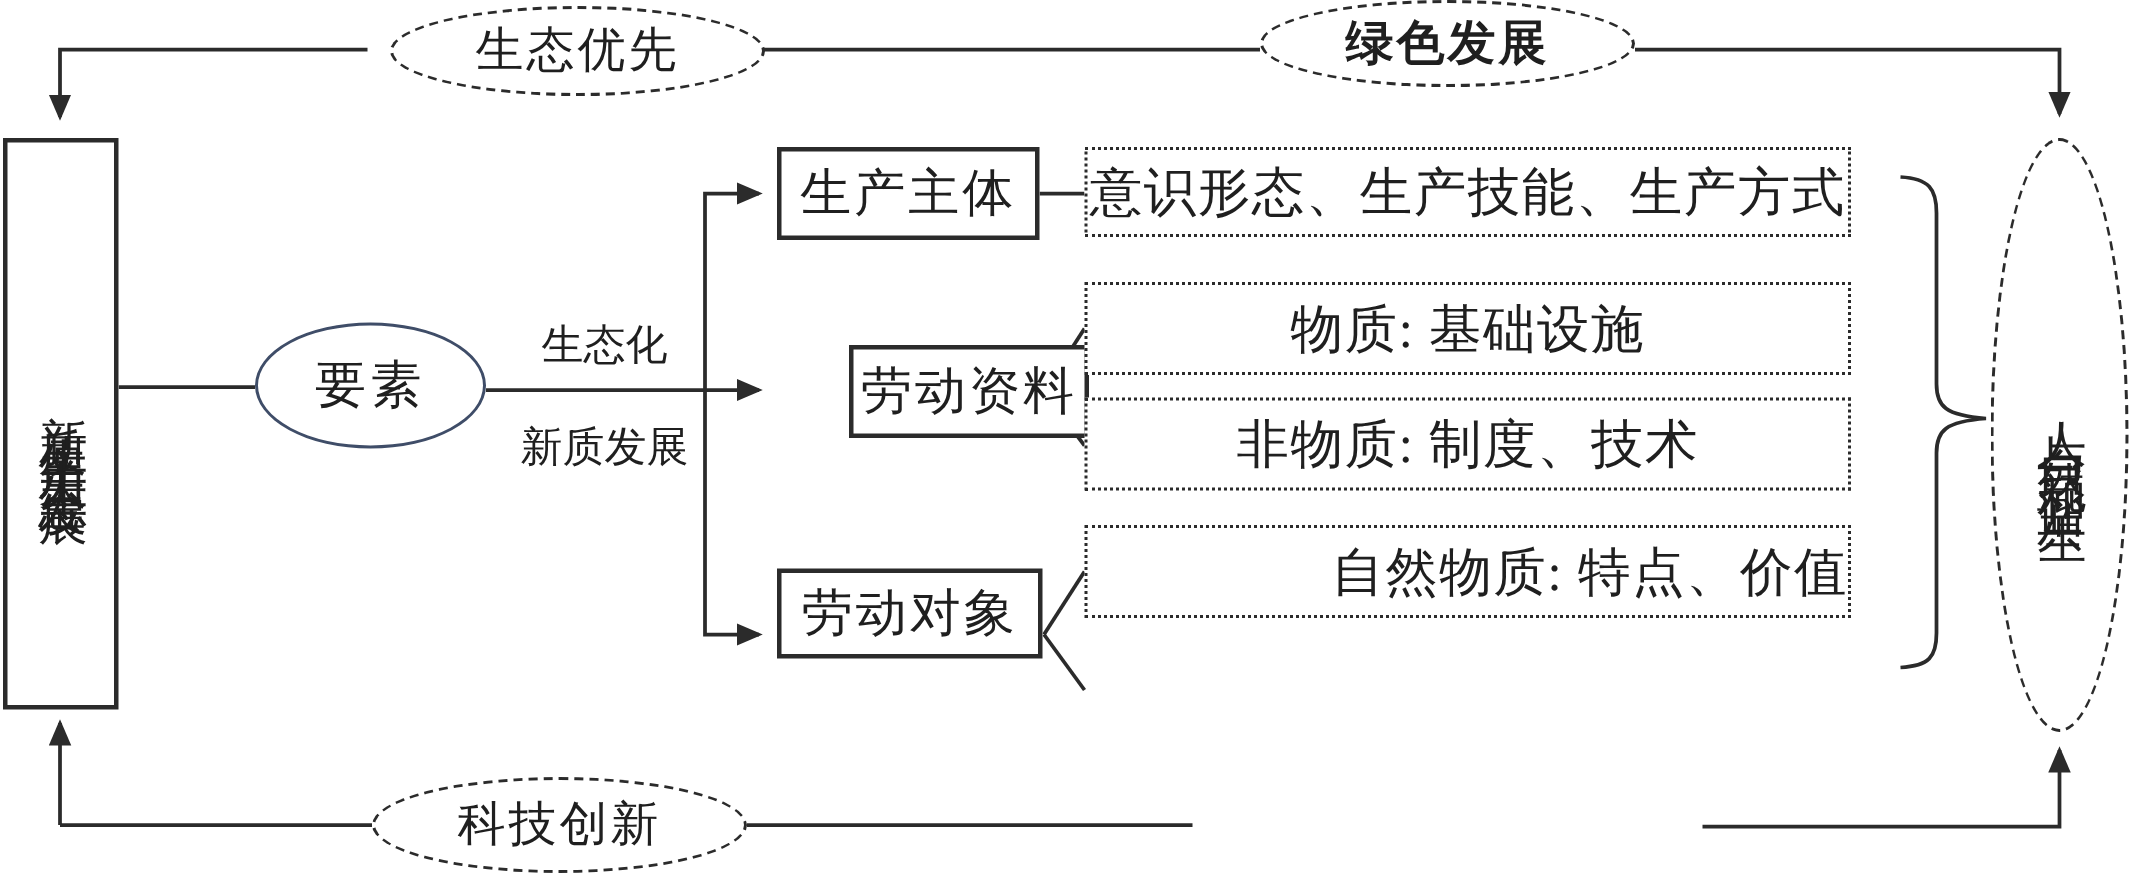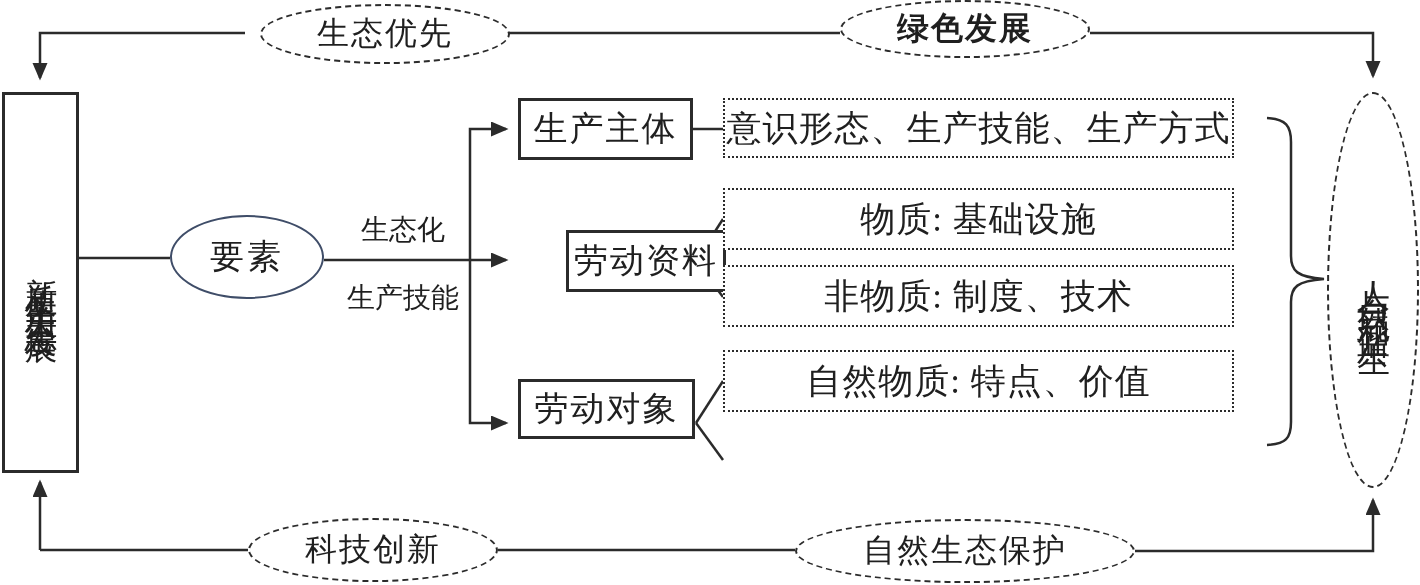--- a/index.html
+++ b/index.html
@@ -77,49 +77,46 @@
   </div>
   <div class="node dashed-ellipse" style="left:840px;top:0;width:250px;height:58px;font-weight:bold;">
     <span>绿色发展</span>
   </div>
 
   <div class="node accent-ellipse" style="left:170px;top:215px;width:154px;height:84px;">
     <span>要素</span>
   </div>
 
   <div class="edge-label" style="left:338px;top:211px;width:130px;">生态化</div>
-  <div class="edge-label" style="left:330px;top:279px;width:146px;">生产技能</div>
+  <div class="edge-label" style="left:330px;top:279px;width:146px;">新质发展</div>
 
   <div class="node solid-box" style="left:518px;top:98px;width:175px;height:62px;">
     <span>生产主体</span>
   </div>
   <div class="node solid-box" style="left:518px;top:230px;width:160px;height:62px;margin-left:48px;">
     <span>劳动资料</span>
   </div>
   <div class="node solid-box" style="left:518px;top:379px;width:177px;height:60px;">
     <span>劳动对象</span>
   </div>
 
   <div class="node dotted-box" style="left:723px;top:98px;width:511px;height:60px;">
     <span>意识形态、生产技能、生产方式</span>
   </div>
   <div class="node dotted-box" style="left:723px;top:188px;width:511px;height:62px;">
     <span>物质: 基础设施</span>
   </div>
   <div class="node dotted-box" style="left:723px;top:265px;width:511px;height:62px;">
     <span>非物质: 制度、技术</span>
   </div>
-  <div class="node dotted-box" style="left:723px;top:350px;width:511px;height:62px;">
+  <div class="node dotted-box" style="left:723px;top:350px;width:511px;height:62px;justify-content:flex-end;">
     <span>自然物质: 特点、价值</span>
   </div>
 
   <div class="node dashed-ellipse tall-ellipse" style="left:1327px;top:92px;width:92px;height:396px;">
     <span class="v-text" style="letter-spacing:9px;">人与自然和谐共生</span>
   </div>
 
   <div class="node dashed-ellipse" style="left:248px;top:518px;width:250px;height:64px;text-align:center;">
     <span>科技创新</span>
   </div>
-  <div class="node dashed-ellipse" style="left:795px;top:519px;width:340px;height:64px;">
-    <span>自然生态保护</span>
-  </div>
 
 </div>
 
 </body></html>

